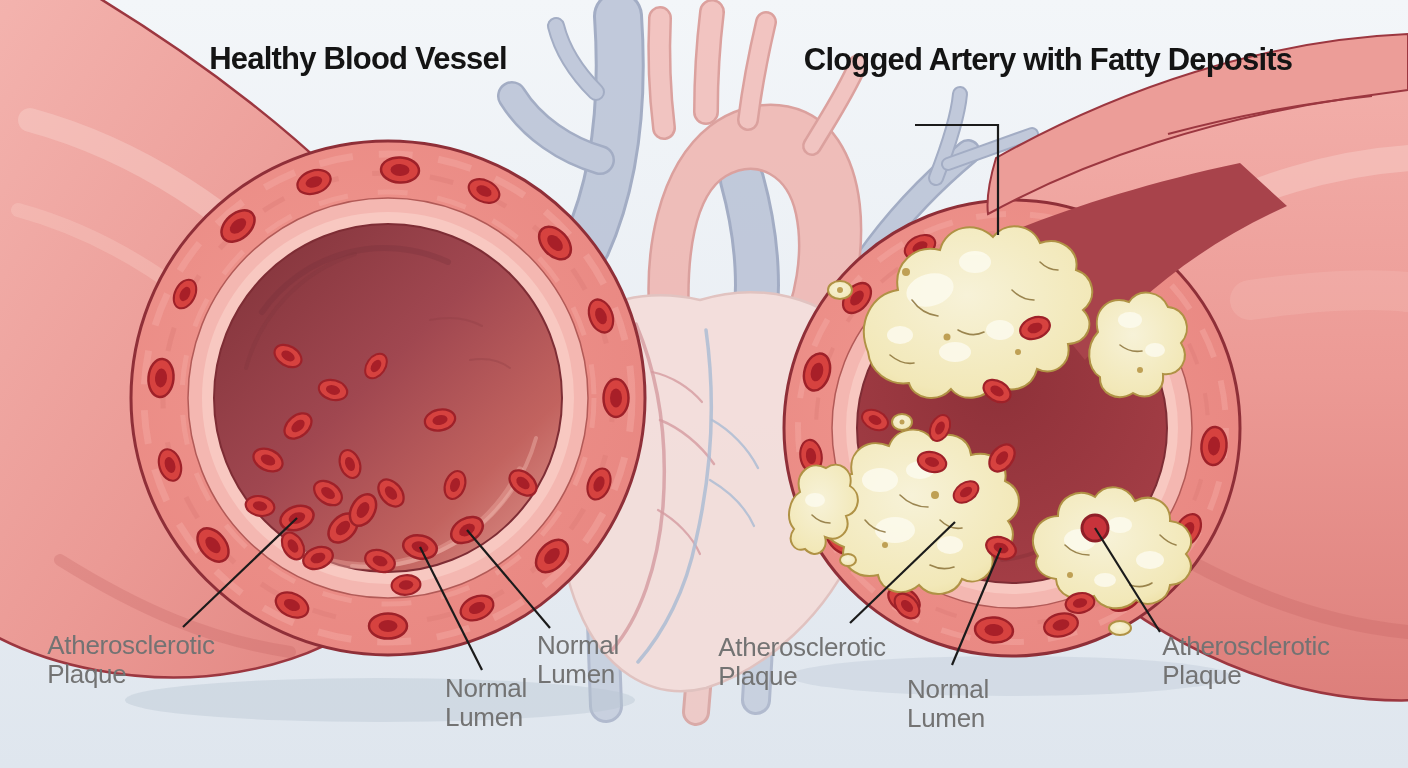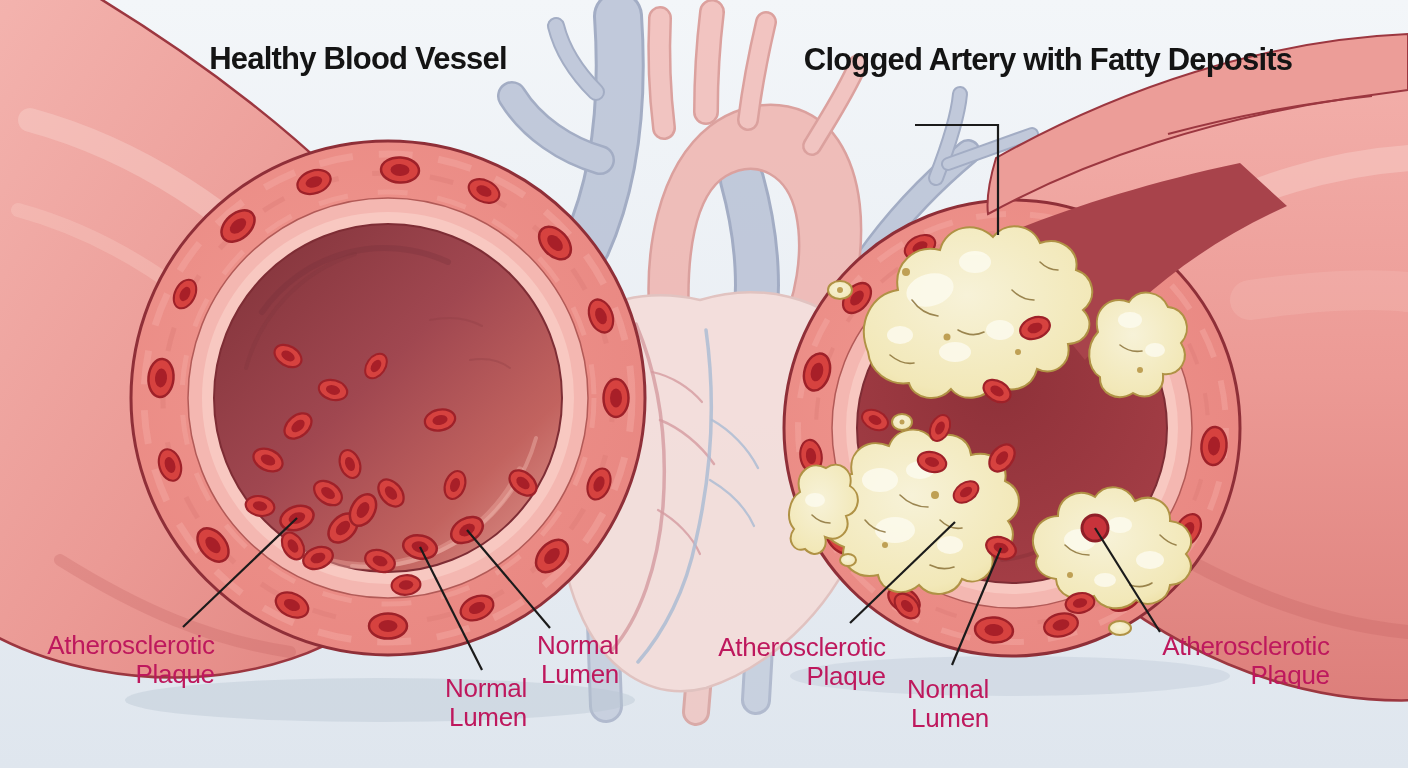--- a/index.html
+++ b/index.html
@@ -1,20 +1,20 @@
 <!DOCTYPE html>
 <html><head>
 <meta charset="utf-8">
 <style>
   html,body{margin:0;padding:0;}
   body{font-family:"Liberation Sans",sans-serif;}
   #stage{position:relative;width:1408px;height:768px;overflow:hidden;background:#e8edf2;}
   #art{position:absolute;left:0;top:0;}
-  .label{position:absolute;transform:translateX(-50%);text-align:right;
-         font-size:26px;line-height:1.1;letter-spacing:-0.3px;color:#be185d;
+  .label{position:absolute;transform:translateX(-50%);text-align:left;
+         font-size:26px;line-height:1.1;letter-spacing:-0.3px;color:#737373;
          white-space:nowrap;}
   .label span{display:block;}
   .title{position:absolute;transform:translateX(-50%);text-align:center;
          font-size:31px;font-weight:700;letter-spacing:-0.8px;color:#141414;
          white-space:nowrap;}
 </style>
 </head>
 <body>
 
 <div id="stage">

